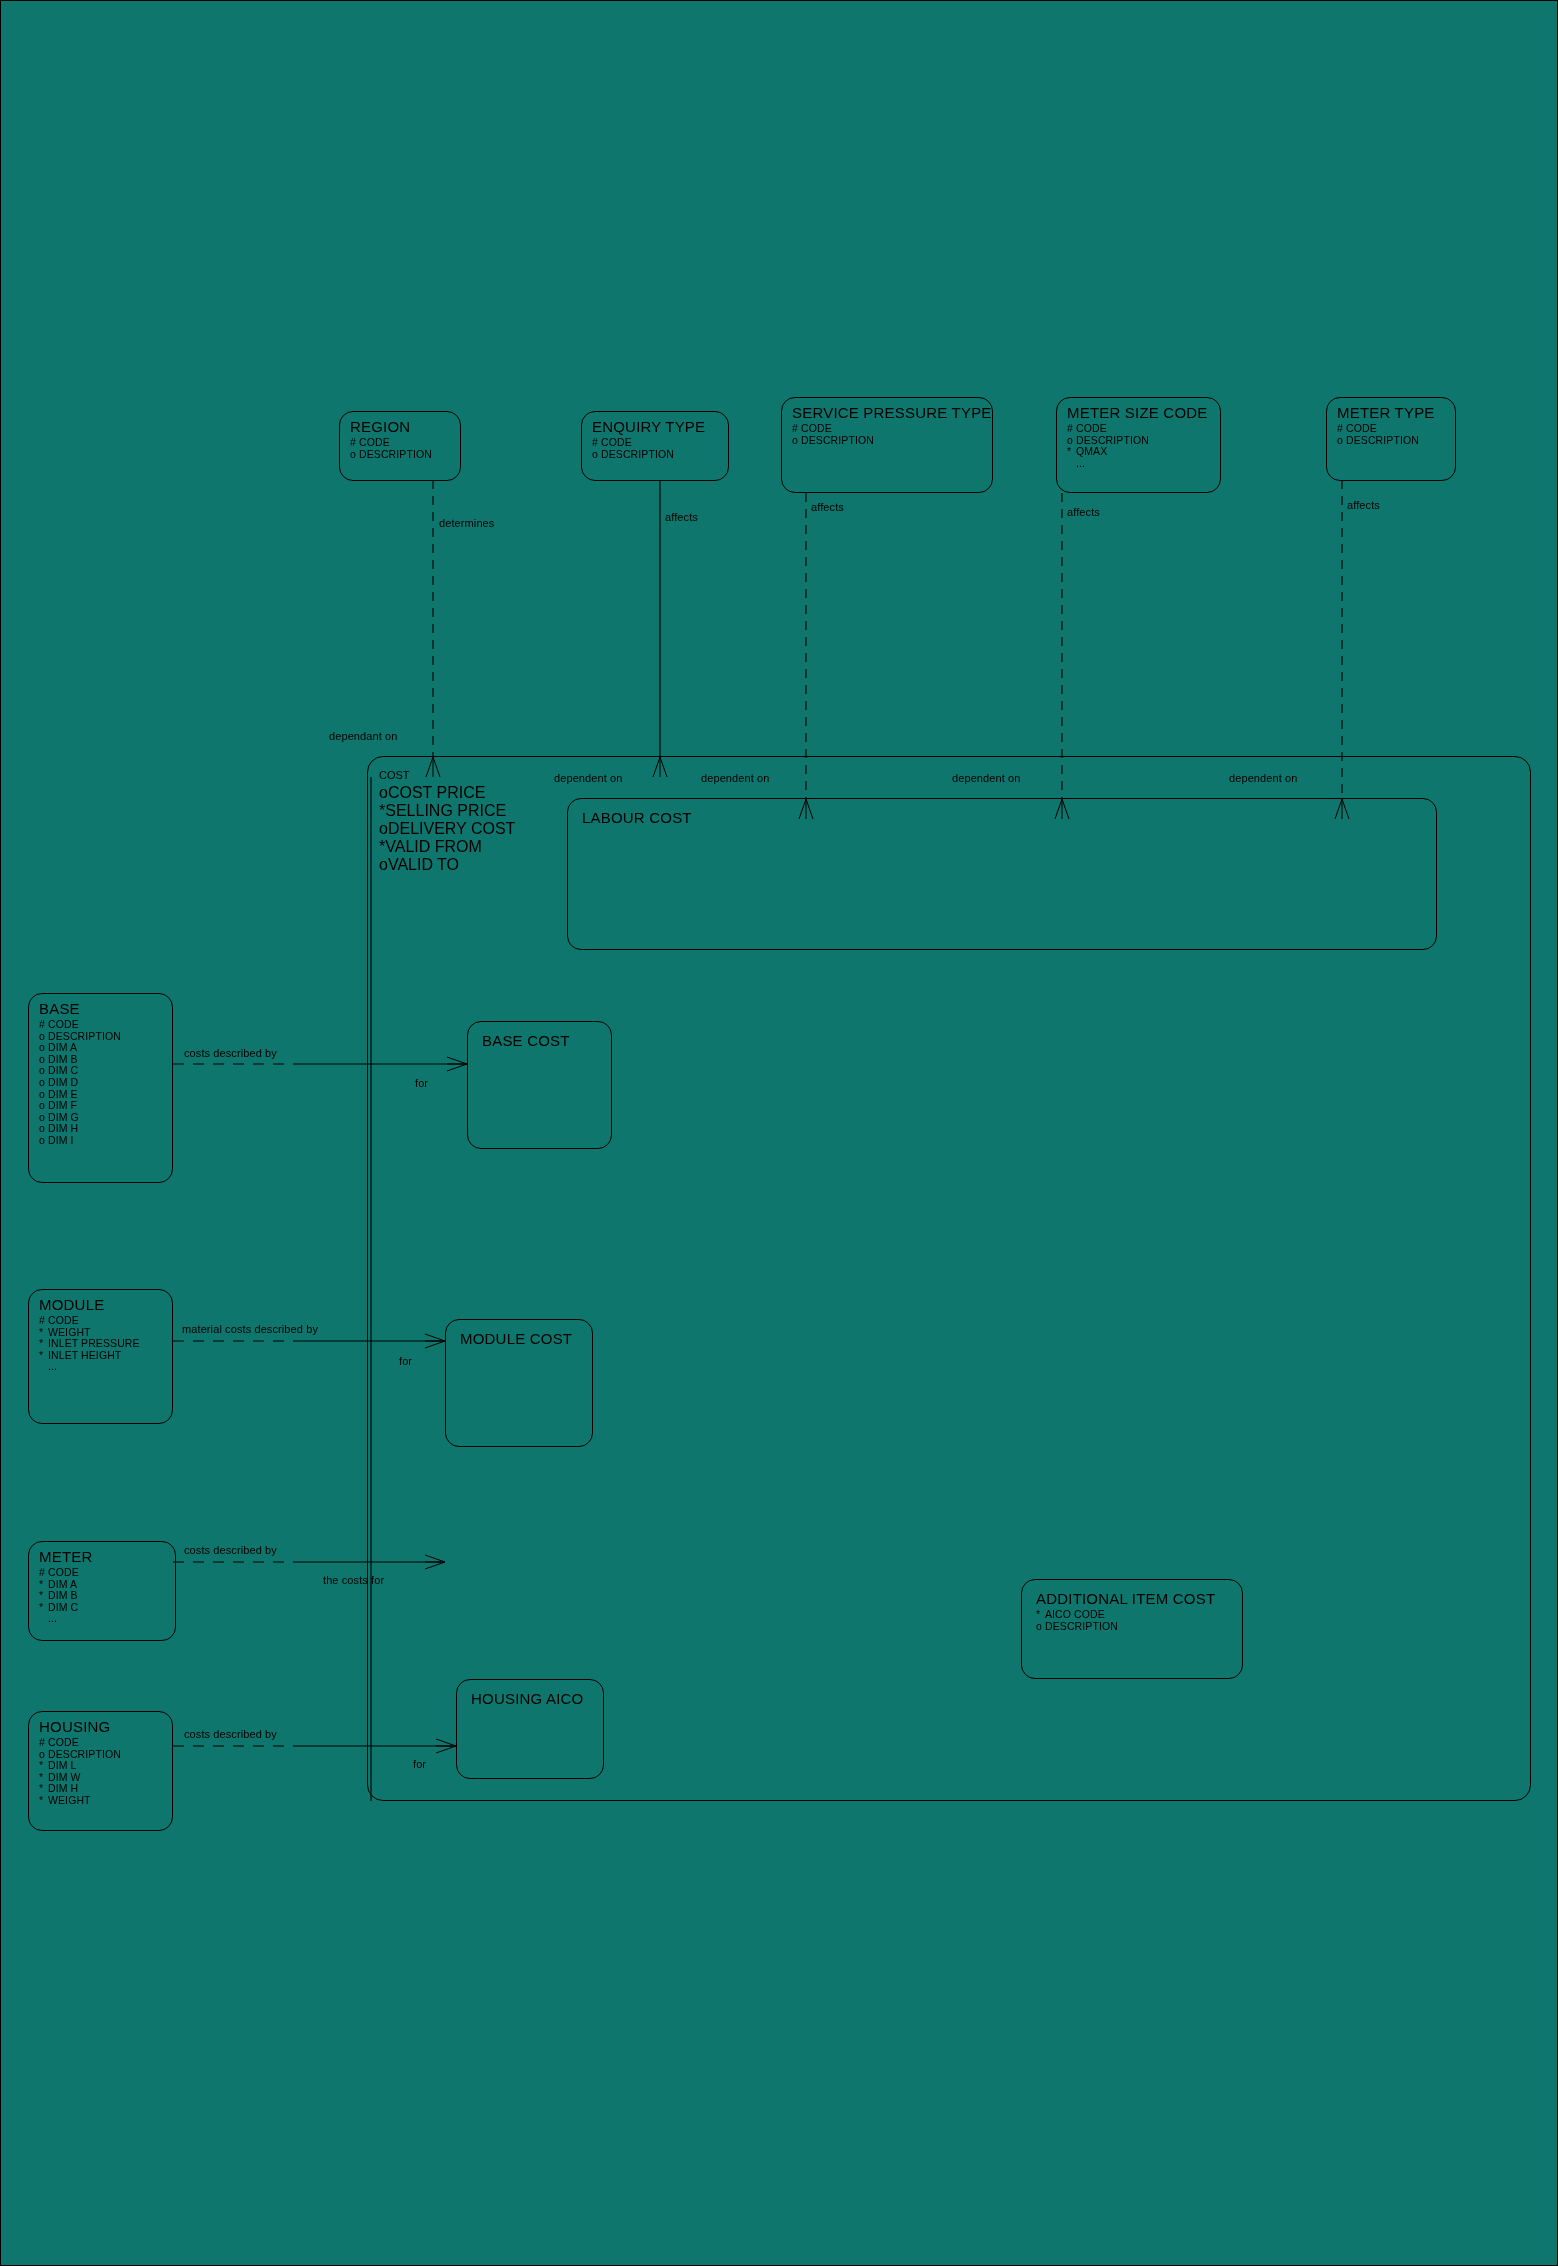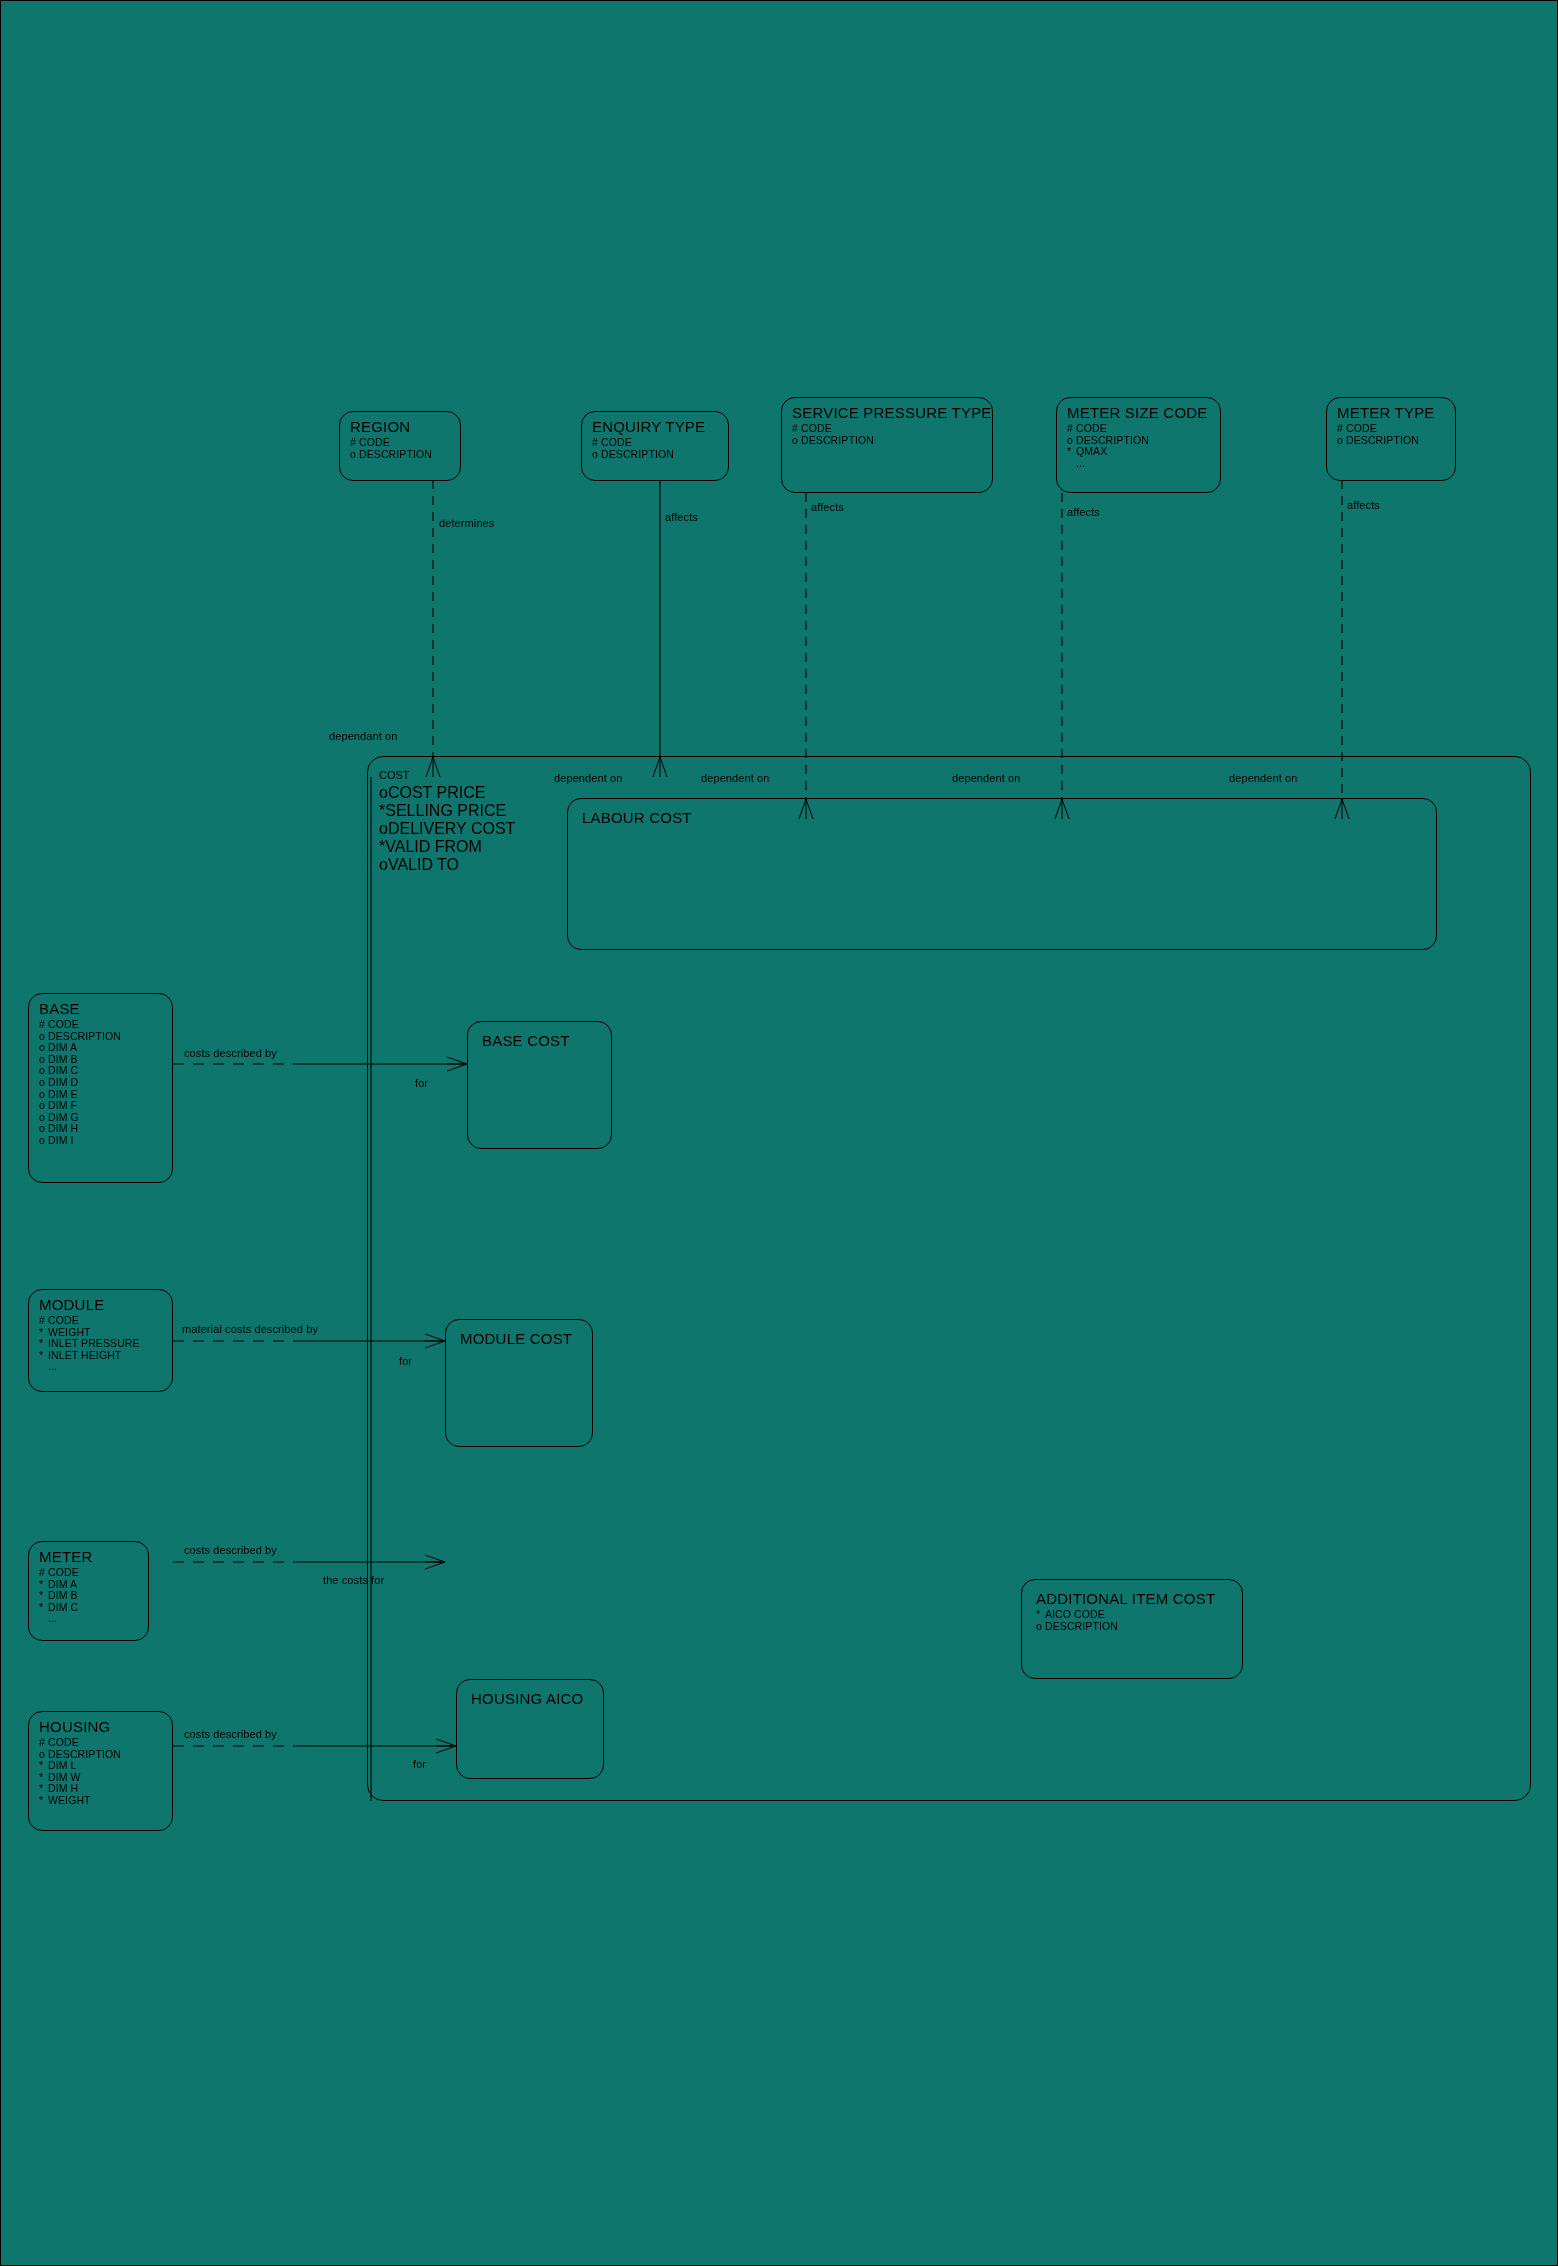--- a/index.html
+++ b/index.html
@@ -196,32 +196,32 @@
       <div class="attr"><span class="mark">o</span><span>DIM C</span></div>
       <div class="attr"><span class="mark">o</span><span>DIM D</span></div>
       <div class="attr"><span class="mark">o</span><span>DIM E</span></div>
       <div class="attr"><span class="mark">o</span><span>DIM F</span></div>
       <div class="attr"><span class="mark">o</span><span>DIM G</span></div>
       <div class="attr"><span class="mark">o</span><span>DIM H</span></div>
       <div class="attr"><span class="mark">o</span><span>DIM I</span></div>
     </div>
   </div>
 
-  <div class="entity" style="left:27px; top:1288px; width:145px; height:103px;">
+  <div class="entity" style="left:27px; top:1288px; width:145px; height:135px;">
     <div class="ename">MODULE</div>
     <div class="attrs">
       <div class="attr"><span class="mark">#</span><span>CODE</span></div>
       <div class="attr"><span class="mark">*</span><span>WEIGHT</span></div>
       <div class="attr"><span class="mark">*</span><span>INLET PRESSURE</span></div>
       <div class="attr"><span class="mark">*</span><span>INLET HEIGHT</span></div>
       <div class="attr"><span class="mark"></span><span>...</span></div>
     </div>
   </div>
 
-  <div class="entity" style="left:27px; top:1540px; width:121px; height:100px;border-radius:14px;">
+  <div class="entity" style="left:27px; top:1540px; width:148px; height:100px;border-radius:14px;">
     <div class="ename">METER</div>
     <div class="attrs">
       <div class="attr"><span class="mark">#</span><span>CODE</span></div>
       <div class="attr"><span class="mark">*</span><span>DIM A</span></div>
       <div class="attr"><span class="mark">*</span><span>DIM B</span></div>
       <div class="attr"><span class="mark">*</span><span>DIM C</span></div>
       <div class="attr"><span class="mark"></span><span>...</span></div>
     </div>
   </div>
 

